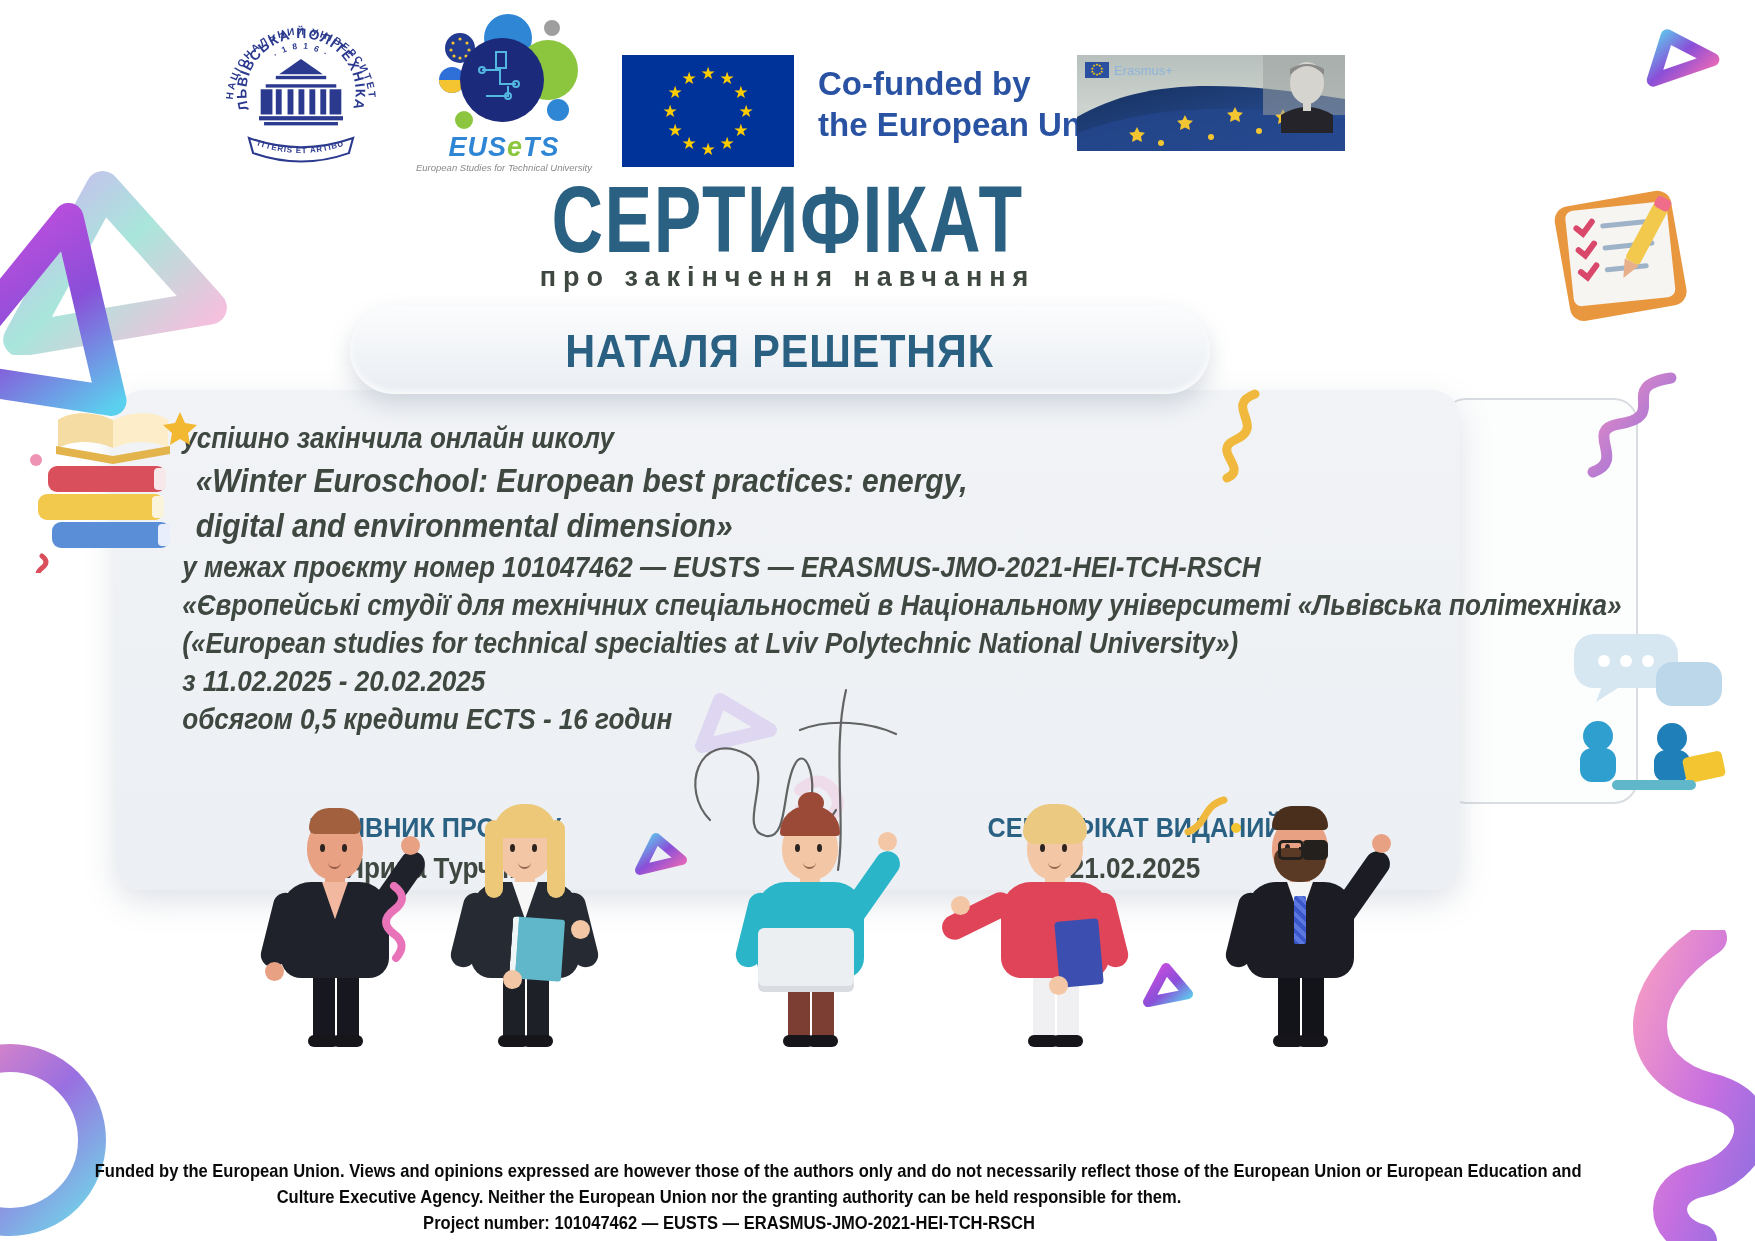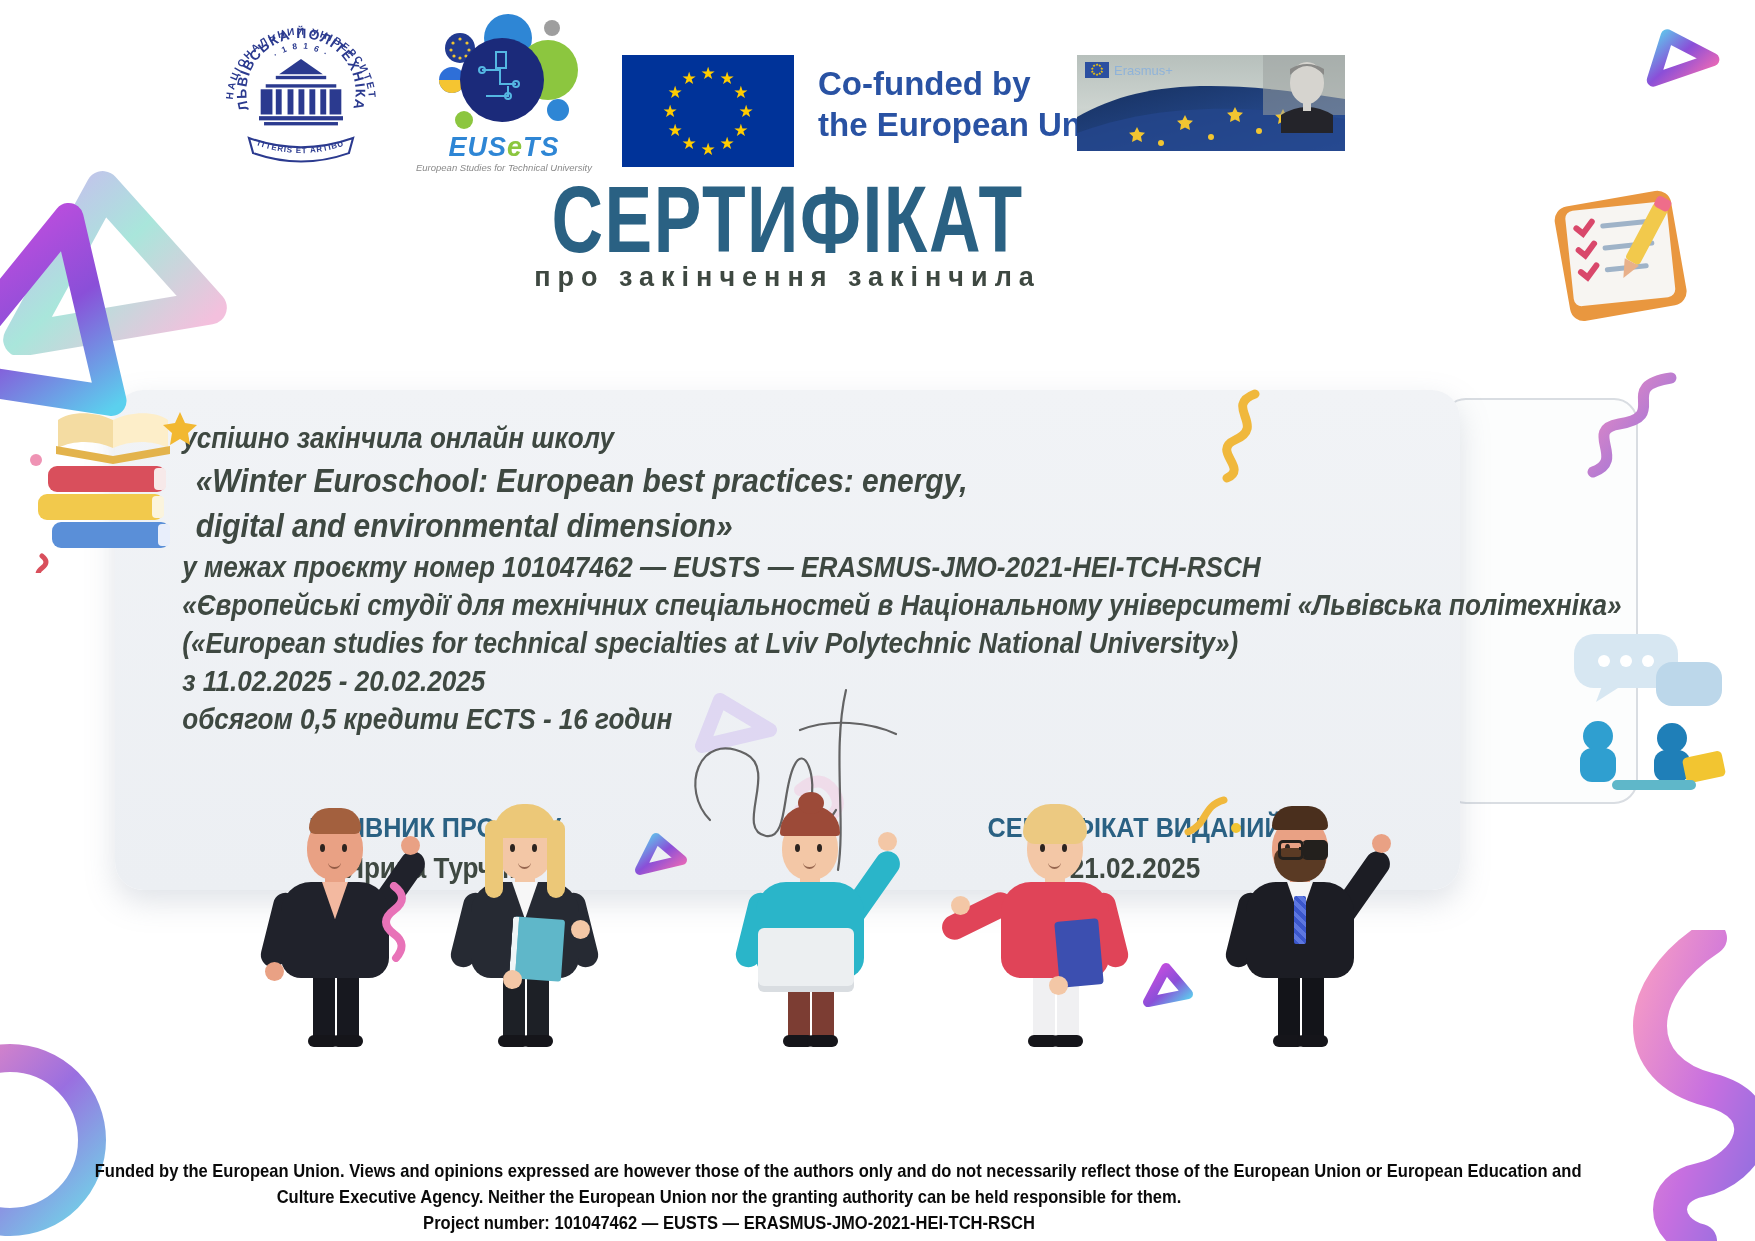--- a/index.html
+++ b/index.html
@@ -387,22 +387,25 @@
             <span style="position: absolute; left: 50%; top: 50%; line-height: 1; color: rgb(255, 204, 0); font-size: 4px; transform: translate(-50%, -50%) translate(-4.8px, 1.5px);">★</span>
             <span style="position: absolute; left: 50%; top: 50%; line-height: 1; color: rgb(255, 204, 0); font-size: 4px; transform: translate(-50%, -50%) translate(-4.8px, -1.5px);">★</span>
             <span style="position: absolute; left: 50%; top: 50%; line-height: 1; color: rgb(255, 204, 0); font-size: 4px; transform: translate(-50%, -50%) translate(-2.9px, -4px);">★</span>
           </div>
         </div>
       <span class="mlabel">Erasmus+</span>
     </div>
   </div>
 
   <div class="center-col cert-title">СЕРТИФІКАТ</div>
-  <div class="center-col cert-sub">про закінчення закінчила</div>
-
+  <div class="center-col cert-sub">про закінчення навчання</div>
+
+  <div class="abs pill">
+    <div class="nm">НАТАЛЯ РЕШЕТНЯК</div>
+  </div>
 
   <div class="abs side-panel"></div>
 
   <div class="abs card">
     <div class="card-inner">
       <span class="ln t-md">успішно закінчила онлайн школу</span>
       <span class="ln t-course">«Winter Euroschool: European best practices: energy,</span>
       <span class="ln t-course">digital and environmental dimension»</span>
       <span class="ln t-reg">у межах проєкту номер 101047462 — EUSTS — ERASMUS-JMO-2021-HEI-TCH-RSCH</span>
       <span class="ln t-reg">«Європейські студії для технічних спеціальностей в Національному університеті «Львівська політехніка»</span>

